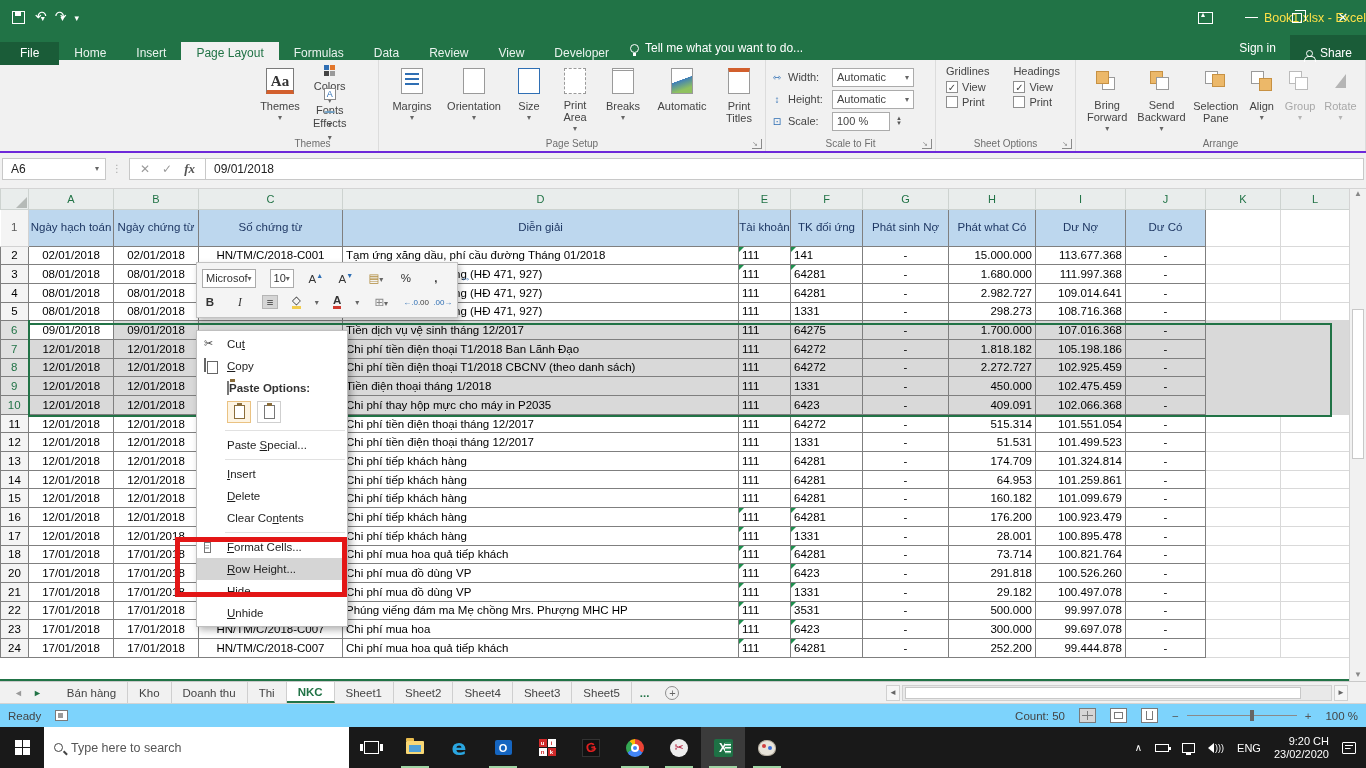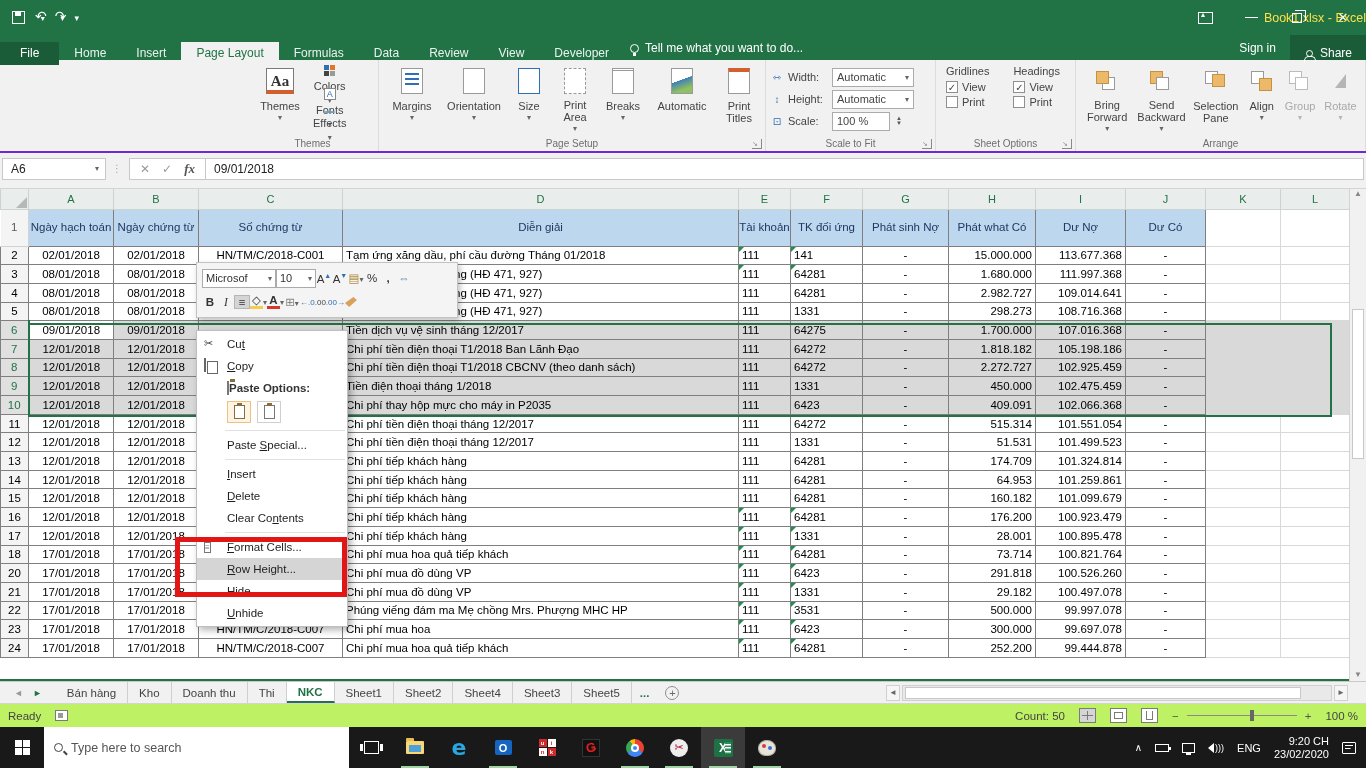--- a/index.html
+++ b/index.html
@@ -101,21 +101,21 @@
   td.col-h,td.col-i{text-align:right;padding-right:5px;}
   td.tri::before{content:"";position:absolute;left:0;top:0;border-top:5px solid #1e8f4e;border-right:5px solid transparent;}
   .paneline{position:absolute;left:0;width:1349px;height:2px;background:#217346;bottom:0;}
   
   .vscroll{position:absolute;top:0;right:0;bottom:0;width:17px;background:#f1f1f1;border-left:1px solid #d4d4d4;font-size:8px;color:#888;text-align:center;}
   .vthumb{position:absolute;left:2px;right:2px;top:120px;height:150px;background:#fff;border:1px solid #c8c8c8;}
   
   .selbox{position:absolute;left:28px;top:134px;width:1304px;height:94px;border:2px solid #217346;pointer-events:none;}
   
   .minitb{position:absolute;left:196px;top:73px;width:262px;height:56px;background:#f4f4f4;border:1px solid #c3c3c3;box-shadow:2px 3px 6px rgba(0,0,0,.25);padding:3px 5px;font-size:11.5px;color:#333;z-index:30;}
-  .mtrow{display:flex;align-items:center;gap:0;height:24px;}
+  .mtrow{display:flex;align-items:center;gap:14px;height:24px;}
   .mtcombo{height:19px;background:#fff;border:1px solid #ababab;display:flex;align-items:center;justify-content:space-between;padding:0 3px;font-size:11px;}
   .mtbtn{min-width:16px;text-align:center;}
   .mtB{font-weight:bold;}
   .mtI{font-style:italic;font-family:"Liberation Serif",serif;}
   .mtcenter{background:#d5d5d5;border:1px solid #b5b5b5;padding:0 2px;}
   .ubar{display:inline-block;width:13px;text-align:center;line-height:11px;}
   .ubar.fill{border-bottom:3px solid #f2cd4e;}
   .ubar.font{border-bottom:3px solid #d03a30;font-weight:bold;}
   .brush{width:12px;height:10px;background:#d9a15c;clip-path:polygon(0 60%,70% 0,100% 30%,35% 100%);}
   
@@ -143,21 +143,21 @@
   .stab{padding:0 11px;display:flex;align-items:center;border-right:1px solid #cfcfcf;background:#f1f1f1;}
   .stab.active{background:#fff;color:#217346;font-weight:bold;border-bottom:2px solid #217346;}
   .sdots{display:flex;align-items:center;padding:0 8px;color:#217346;font-weight:bold;}
   .addsheet{display:flex;align-items:center;padding:0 8px;}
   .addsheet span{width:14px;height:14px;border:1px solid #8f8f8f;border-radius:50%;color:#666;font-size:11px;line-height:12px;text-align:center;}
   .hscroll{margin-left:auto;display:flex;align-items:center;gap:2px;padding-right:18px;}
   .harrow{width:14px;height:16px;background:#f6f6f6;border:1px solid #d0d0d0;color:#666;font-size:8px;line-height:14px;text-align:center;}
   .htrack{width:430px;height:16px;background:#e9e9e9;border:1px solid #d0d0d0;position:relative;}
   .hthumb{position:absolute;left:2px;top:1px;bottom:1px;width:396px;background:#fff;border:1px solid #c8c8c8;}
   
-  .statusbar{height:24px;background:#bef264;border-top:1px solid #d4d4d4;display:flex;align-items:center;font-size:11.5px;color:#444;flex:0 0 24px;padding:0 8px;}
+  .statusbar{height:24px;background:#7dd3fc;border-top:1px solid #d4d4d4;display:flex;align-items:center;font-size:11.5px;color:#444;flex:0 0 24px;padding:0 8px;}
   .macroic{width:13px;height:11px;border:1px solid #7a7a7a;margin-left:14px;position:relative;background:#fff;}
   .macroic::after{content:"";position:absolute;left:2px;top:2px;width:5px;height:5px;background:#9a9a9a;}
   .sright{margin-left:auto;display:flex;align-items:center;gap:14px;}
   .viewic{width:17px;height:15px;border:1px solid #7a7a7a;background:#fff;position:relative;}
   .viewic.sel{background:#d5d5d5;}
   .viewic.grid::after{content:"";position:absolute;inset:2px;background:
     linear-gradient(#7a7a7a,#7a7a7a) 50% 0/1px 100% no-repeat,
     linear-gradient(#7a7a7a,#7a7a7a) 0 50%/100% 1px no-repeat;}
   .viewic.pl::after{content:"";position:absolute;inset:3px;border:1px solid #7a7a7a;}
   .viewic.pb::after{content:"";position:absolute;inset:2px 4px;border:1px solid #7a7a7a;border-top:none;}

